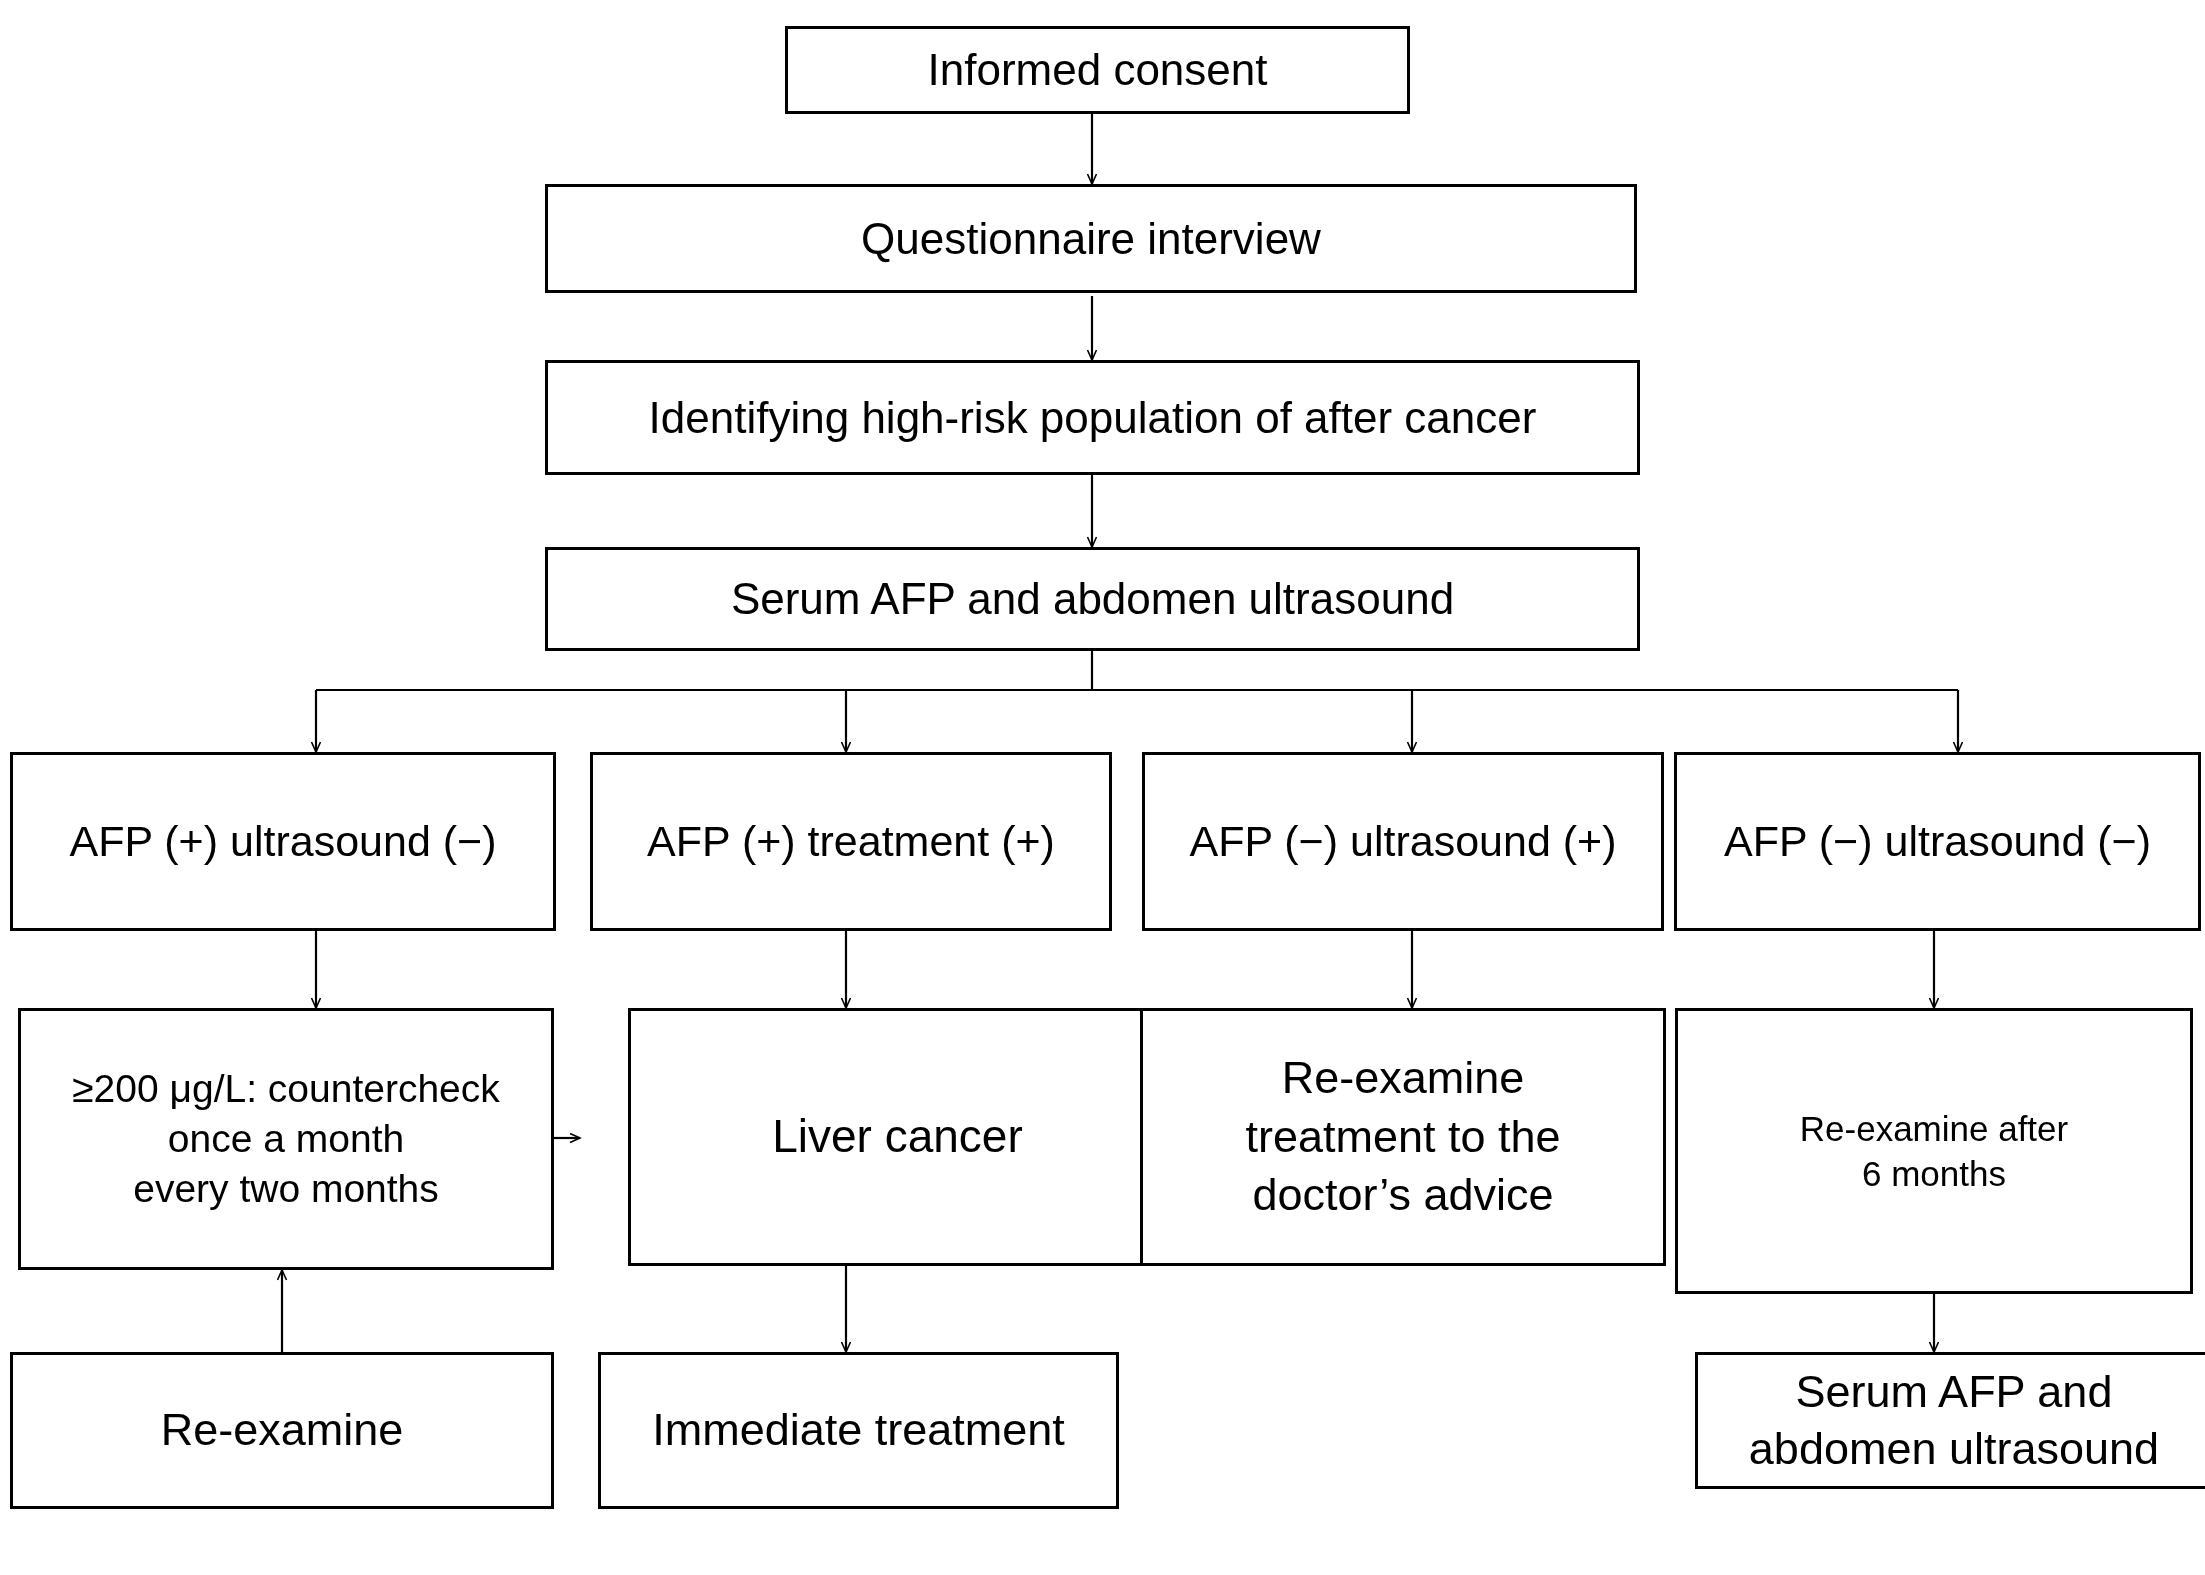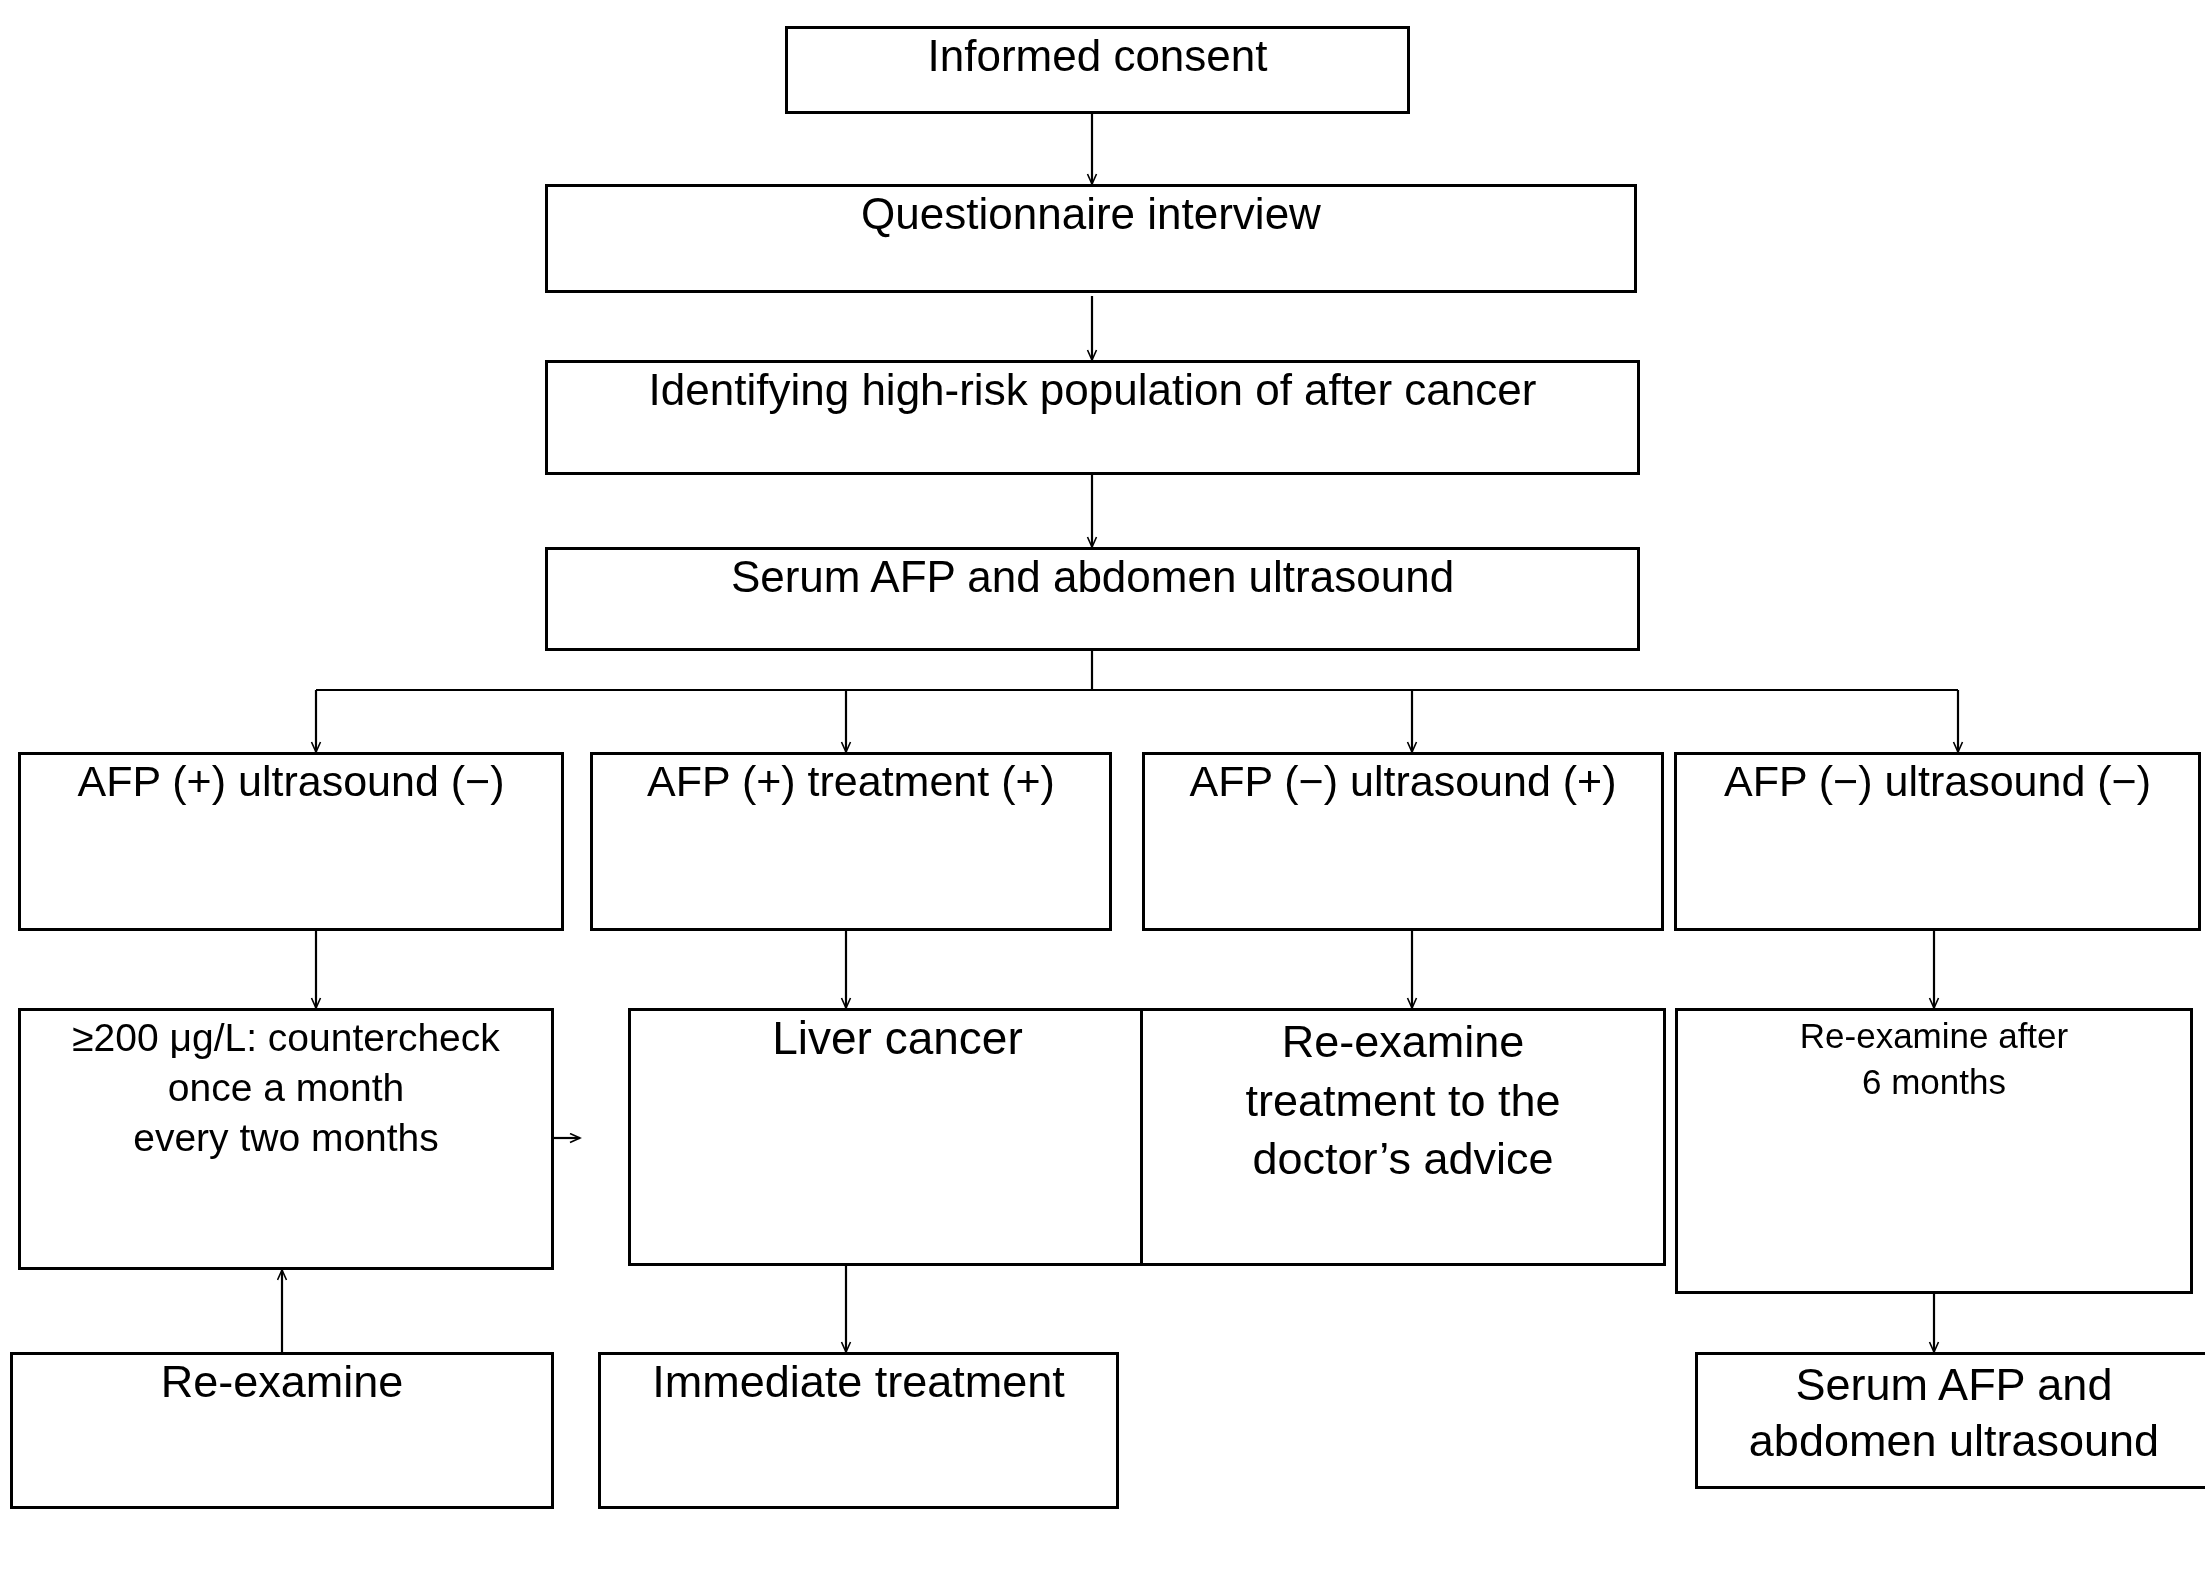--- a/index.html
+++ b/index.html
@@ -14,21 +14,21 @@
     background: #ffffff;
     font-family: "Liberation Sans", sans-serif;
     overflow: hidden;
   }
   .node {
     position: absolute;
     box-sizing: border-box;
     background: #ffffff;
     border: 3px solid #000000;
     display: flex;
-    align-items: flex-start;
+    align-items: center;
     justify-content: center;
     text-align: center;
     color: #000000;
     line-height: 1.12;
     padding: 2px 6px;
     z-index: 3;
   }
   .node span { display: block; width: 100%; }
   svg.wires {
     position: absolute;
@@ -90,21 +90,21 @@
   </div>
 
   <div class="node" style="left:545px; top:360px; width:1095px; height:115px; font-size:44px;">
     <span>Identifying high-risk population of after cancer</span>
   </div>
 
   <div class="node" style="left:545px; top:547px; width:1095px; height:104px; font-size:44px;">
     <span>Serum AFP and abdomen ultrasound</span>
   </div>
 
-  <div class="node" style="left:10px; top:752px; width:546px; height:179px; font-size:43px;margin-left:8px;">
+  <div class="node" style="left:10px; top:752px; width:546px; height:179px; font-size:43px;">
     <span>AFP (+) ultrasound (−)</span>
   </div>
   <div class="node" style="left:590px; top:752px; width:522px; height:179px; font-size:43px;">
     <span>AFP (+) treatment (+)</span>
   </div>
   <div class="node" style="left:1142px; top:752px; width:522px; height:179px; font-size:43px;">
     <span>AFP (−) ultrasound (+)</span>
   </div>
   <div class="node" style="left:1674px; top:752px; width:527px; height:179px; font-size:43px;">
     <span>AFP (−) ultrasound (−)</span>

